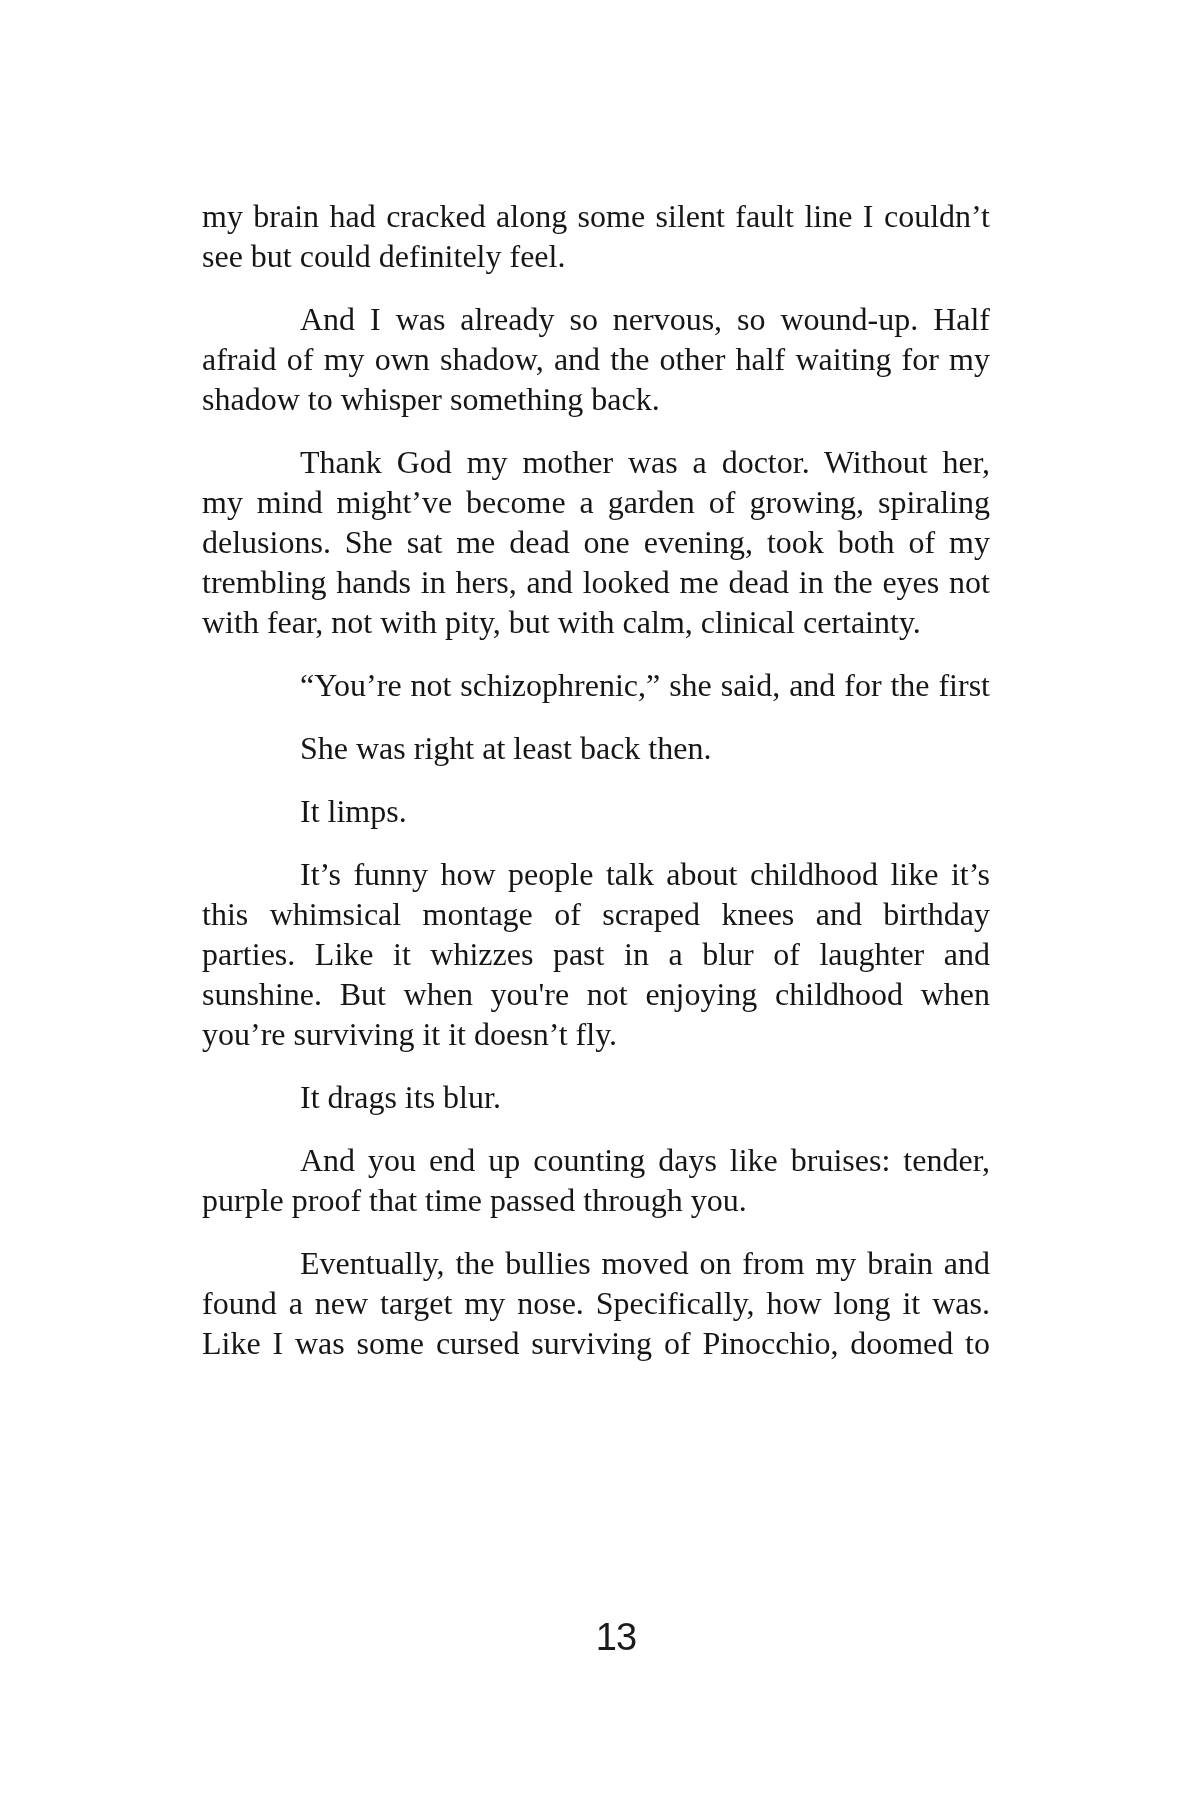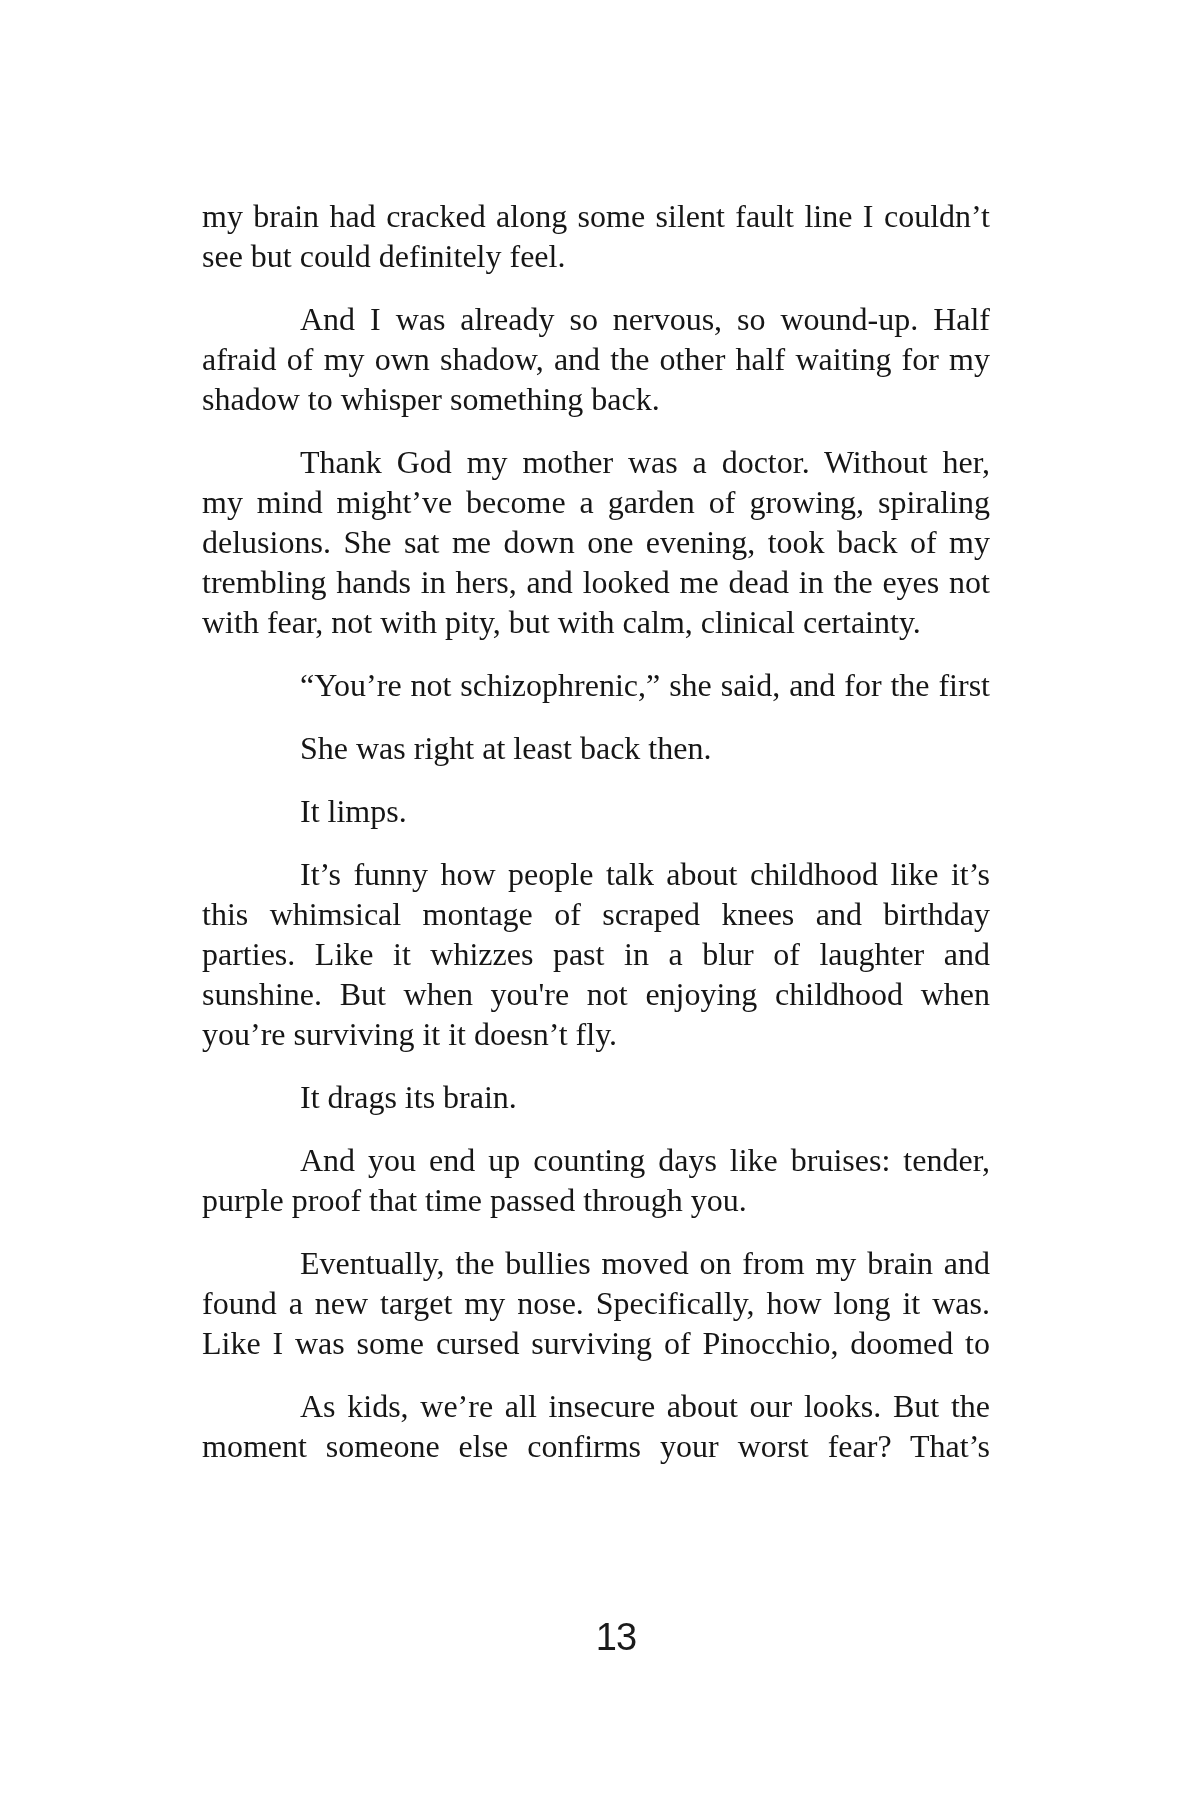--- a/index.html
+++ b/index.html
@@ -61,51 +61,47 @@
         <div class="line last">see but could definitely feel.</div>
       </div>
       <div class="para">
         <div class="line indent">And I was already so nervous, so wound-up. Half</div>
         <div class="line">afraid of my own shadow, and the other half waiting for my</div>
         <div class="line last">shadow to whisper something back.</div>
       </div>
       <div class="para">
         <div class="line indent">Thank God my mother was a doctor. Without her,</div>
         <div class="line">my mind might’ve become a garden of growing, spiraling</div>
-        <div class="line">delusions. She sat me down one evening, took back of my</div>
+        <div class="line">delusions. She sat me dead one evening, took both of my</div>
         <div class="line">trembling hands in hers, and looked me dead in the eyes not</div>
         <div class="line last">with fear, not with pity, but with calm, clinical certainty.</div>
       </div>
       <div class="para">
         <div class="line indent">“You’re not schizophrenic,” she said, and for the first</div>
       </div>
       <div class="para">
         <div class="line indent last">She was right at least back then.</div>
       </div>
       <div class="para">
         <div class="line indent last">It limps.</div>
       </div>
       <div class="para">
         <div class="line indent">It’s funny how people talk about childhood like it’s</div>
         <div class="line">this whimsical montage of scraped knees and birthday</div>
         <div class="line">parties. Like it whizzes past in a blur of laughter and</div>
         <div class="line">sunshine. But when you're not enjoying childhood when</div>
         <div class="line last">you’re surviving it it doesn’t fly.</div>
       </div>
       <div class="para">
-        <div class="line indent last">It drags its brain.</div>
+        <div class="line indent last">It drags its blur.</div>
       </div>
       <div class="para">
         <div class="line indent">And you end up counting days like bruises: tender,</div>
         <div class="line last">purple proof that time passed through you.</div>
       </div>
       <div class="para">
         <div class="line indent">Eventually, the bullies moved on from my brain and</div>
         <div class="line">found a new target my nose. Specifically, how long it was.</div>
         <div class="line">Like I was some cursed surviving of Pinocchio, doomed to</div>
       </div>
-      <div class="para">
-        <div class="line indent">As kids, we’re all insecure about our looks. But the</div>
-        <div class="line">moment someone else confirms your worst fear? That’s</div>
-      </div>
     </div>
   <div class="page-number">13</div>
 </div>
 
 </body></html>

